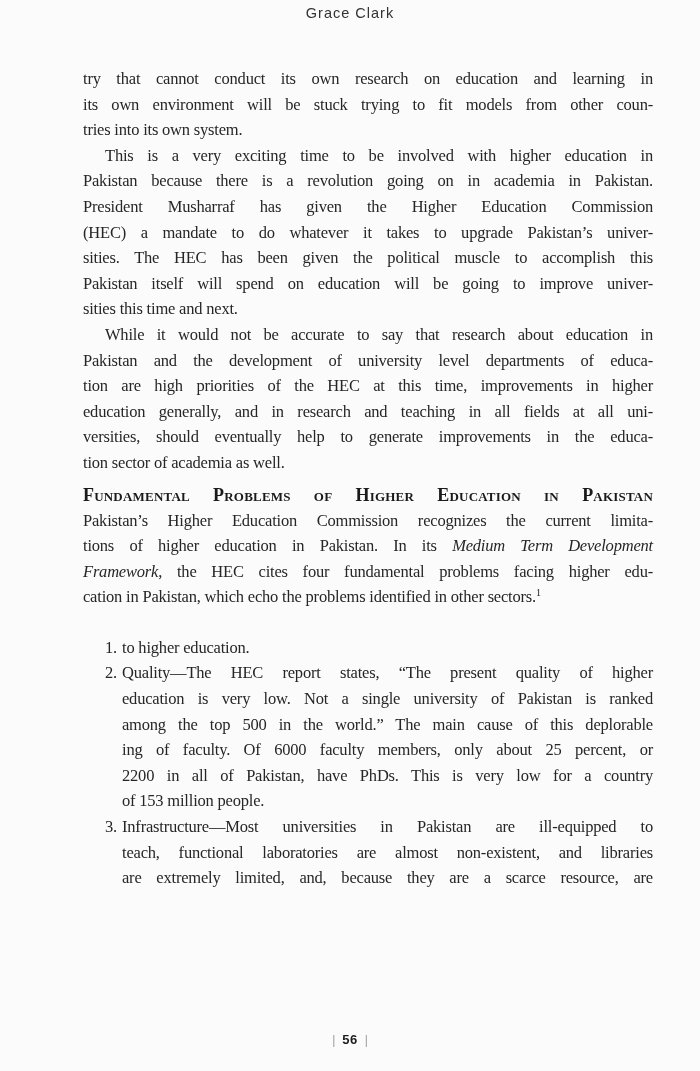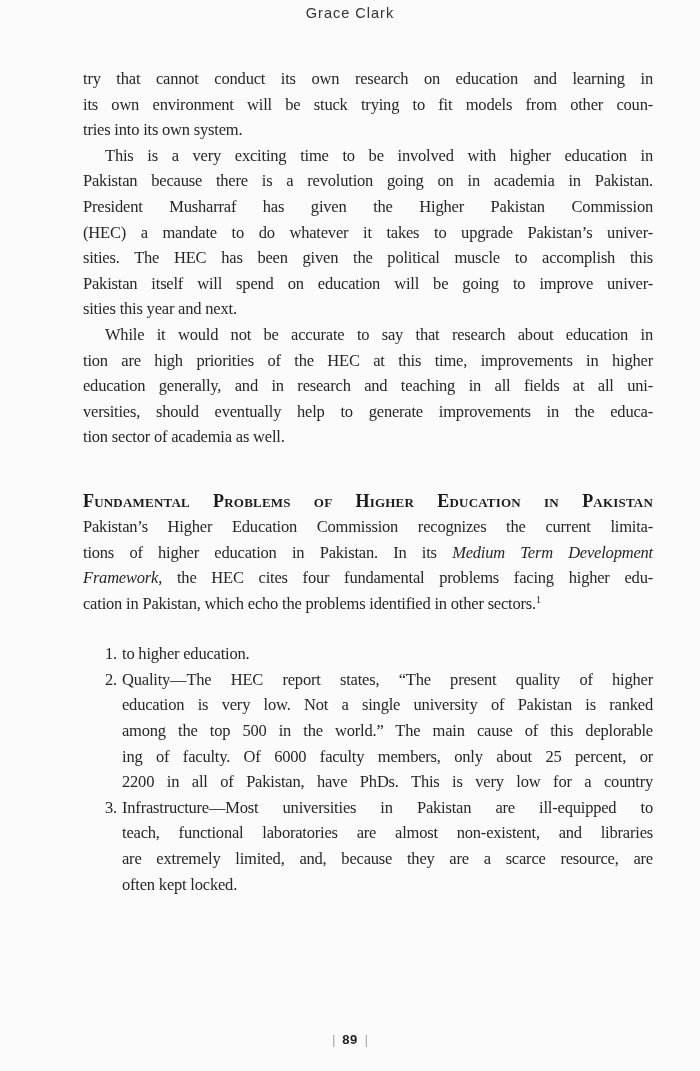--- a/index.html
+++ b/index.html
@@ -46,21 +46,21 @@
   .line.indent { text-indent: 22px; }
 
   .i { font-style: italic; margin-top: 26px; }
   .sup {
     vertical-align: super;
     font-size: 10px;
     line-height: 0;
   }
 
   .heading {
-    margin-top: 38px;
+    margin-top: 6px;
     font-weight: bold;
     font-variant: small-caps;
     font-size: 18px;
     line-height: 26px;
     color: #1a1a1a;
     letter-spacing: 0.2px;
     text-align: justify;
     text-align-last: justify;
   }
 
@@ -99,28 +99,29 @@
 
   <div class="text-block">
       <div class="para">
         <div class="line"><span>try that cannot conduct its own research on education and learning in</span></div>
         <div class="line"><span>its own environment will be stuck trying to fit models from other coun-</span></div>
         <div class="line last"><span>tries into its own system.</span></div>
       </div>
       <div class="para">
         <div class="line indent"><span>This is a very exciting time to be involved with higher education in</span></div>
         <div class="line"><span>Pakistan because there is a revolution going on in academia in Pakistan.</span></div>
-        <div class="line"><span>President Musharraf has given the Higher Pakistan Commission</span></div>
+        <div class="line"><span>President Musharraf has given the Higher Education Commission</span></div>
         <div class="line"><span>(HEC) a mandate to do whatever it takes to upgrade Pakistan’s univer-</span></div>
         <div class="line"><span>sities. The HEC has been given the political muscle to accomplish this</span></div>
         <div class="line"><span>Pakistan itself will spend on education will be going to improve univer-</span></div>
-        <div class="line last"><span>sities this year and next.</span></div>
+        <div class="line last"><span>sities this time and next.</span></div>
       </div>
       <div class="para">
         <div class="line indent"><span>While it would not be accurate to say that research about education in</span></div>
+        <div class="line"><span>Pakistan and the development of university level departments of educa-</span></div>
         <div class="line"><span>tion are high priorities of the HEC at this time, improvements in higher</span></div>
         <div class="line"><span>education generally, and in research and teaching in all fields at all uni-</span></div>
         <div class="line"><span>versities, should eventually help to generate improvements in the educa-</span></div>
         <div class="line last"><span>tion sector of academia as well.</span></div>
       </div>
       <div class="heading">Fundamental Problems of Higher Education in Pakistan</div>
       <div class="para">
         <div class="line"><span>Pakistan’s Higher Education Commission recognizes the current limita-</span></div>
         <div class="line"><span>tions of higher education in Pakistan. In its </span><span class="i">Medium Term Development</span></div>
         <div class="line"><span class="i">Framework</span><span>, the HEC cites four fundamental problems facing higher edu-</span></div>
@@ -134,32 +135,32 @@
           </div>
         </div>
         <div class="list-item">
           <span class="marker">2.</span>
           <div class="item-lines">
             <div class="line"><span>Quality—The HEC report states, “The present quality of higher</span></div>
             <div class="line"><span>education is very low. Not a single university of Pakistan is ranked</span></div>
             <div class="line"><span>among the top 500 in the world.” The main cause of this deplorable</span></div>
             <div class="line"><span>ing of faculty. Of 6000 faculty members, only about 25 percent, or</span></div>
             <div class="line"><span>2200 in all of Pakistan, have PhDs. This is very low for a country</span></div>
+            <div class="line last"><span>of 153 million people.</span></div>
           </div>
         </div>
         <div class="list-item">
           <span class="marker">3.</span>
           <div class="item-lines">
             <div class="line"><span>Infrastructure—Most universities in Pakistan are ill-equipped to</span></div>
             <div class="line"><span>teach, functional laboratories are almost non-existent, and libraries</span></div>
             <div class="line"><span>are extremely limited, and, because they are a scarce resource, are</span></div>
-            <div class="line last"><span>often kept locked.</span></div>
           </div>
         </div>
       </div>
     </div>
 
   <div class="page-footer">
     <span class="bar">|</span>
-    <span class="num">89</span>
+    <span class="num">56</span>
     <span class="bar">|</span>
   </div>
 </div>
 
 </body></html>

